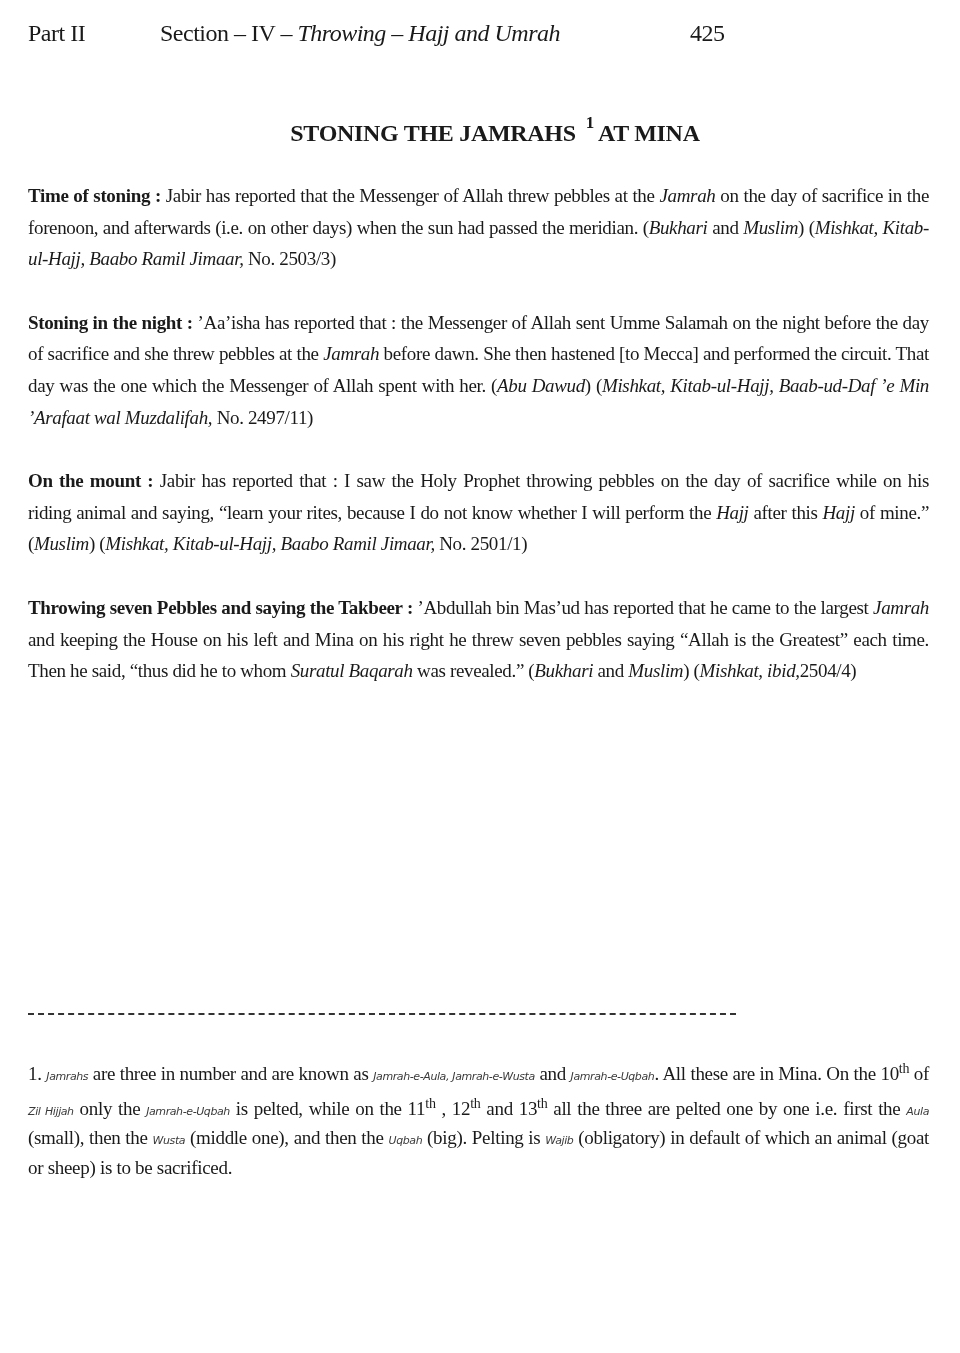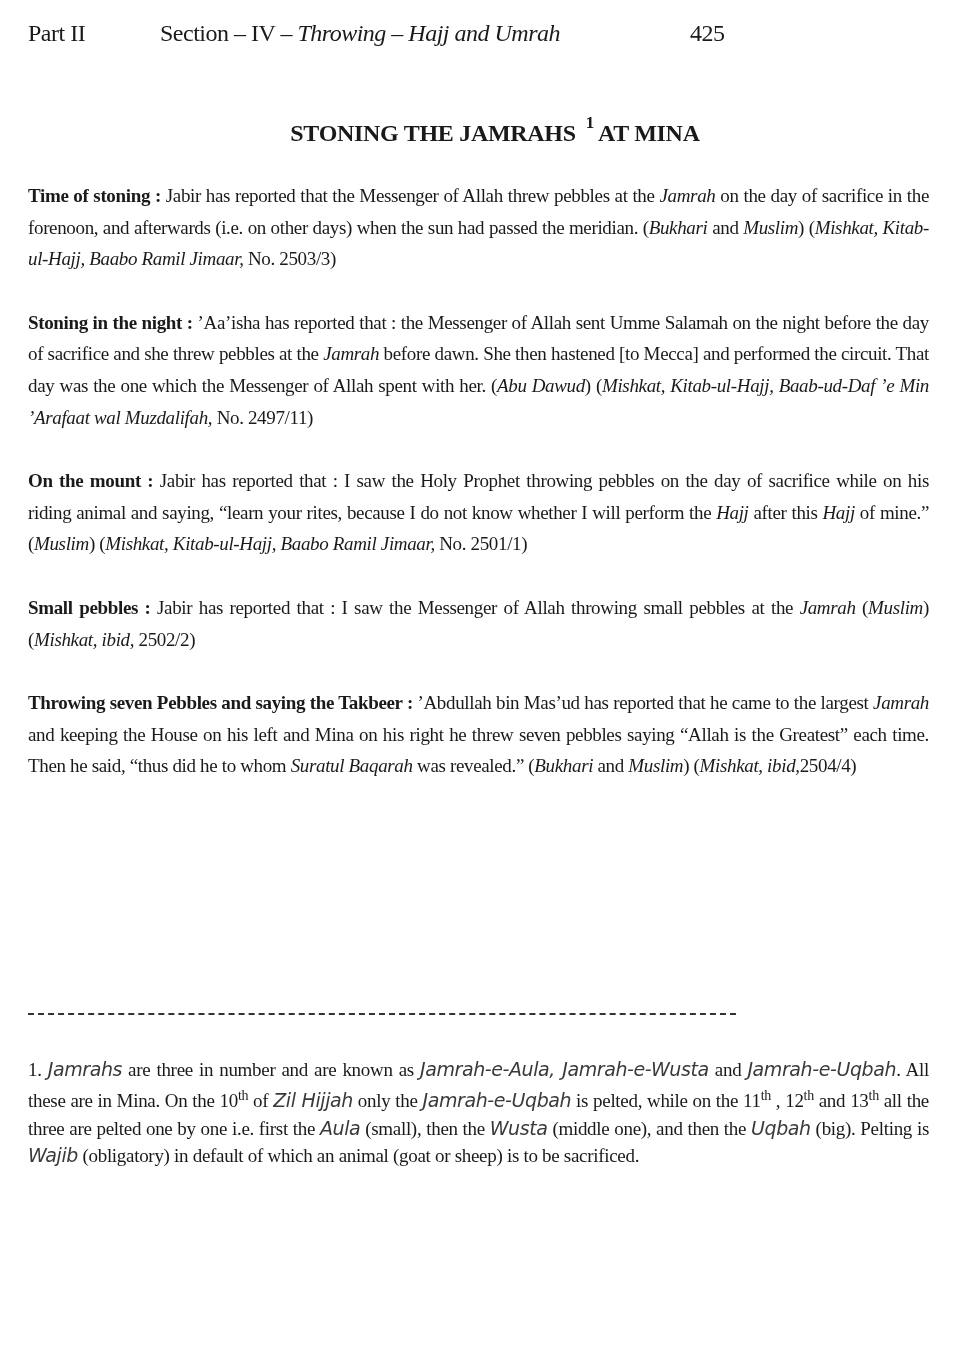--- a/index.html
+++ b/index.html
@@ -30,39 +30,38 @@
   .para .lead { font-weight: bold; }
   .para i { font-style: italic; }
   .rule {
     position: absolute; top: 1013px; left: 28px; width: 708px; height: 0;
     border-top: 2px dashed #333; 
   }
   .footnote {
     position: absolute; left: 28px; width: 901px; top: 1056px;
     font-size: 19px; line-height: 26.3px; text-align: justify; letter-spacing: -0.3px;
   }
-  .footnote .it { font-family: "DejaVu Sans", sans-serif; font-style: italic; font-size: 19px; color: #3a3a3a; letter-spacing: -0.4px; }
+  .footnote .it { font-family: "DejaVu Sans", sans-serif; font-style: italic; font-size: 11px; color: #3a3a3a; letter-spacing: -0.4px; }
   .footnote sup { font-size: 14px; }
 </style>
 </head>
 <body>
 
 <div class="header">
   <span class="part">Part II</span>
   <span class="section"><span>Section – IV – </span><i>Throwing – Hajj and Umrah</i></span>
   <span class="pagenum">425</span>
 </div>
 
 <div class="title">
   <span class="inner"><span>STONING THE JAMRAHS</span><sup>1</sup><span>AT MINA</span></span>
 </div>
 
 <div class="content" id="content">
     <p class="para"><span class="lead">Time of stoning :</span><span> Jabir has reported that the Messenger of Allah threw pebbles at the </span><i>Jamrah</i><span> on the day of sacrifice in the forenoon, and afterwards (i.e. on other days) when the sun had passed the meridian. (</span><i>Bukhari</i><span> and </span><i>Muslim</i><span>) (</span><i>Mishkat, Kitab-ul-Hajj, Baabo Ramil Jimaar,</i><span> No. 2503/3)</span></p>
     <p class="para"><span class="lead">Stoning in the night :</span><span> ’Aa’isha has reported that : the Messenger of Allah sent Umme Salamah on the night before the day of sacrifice and she threw pebbles at the </span><i>Jamrah</i><span> before dawn. She then hastened [to Mecca] and performed the circuit. That day was the one which the Messenger of Allah spent with her. (</span><i>Abu Dawud</i><span>) (</span><i>Mishkat, Kitab-ul-Hajj, Baab-ud-Daf ’e Min ’Arafaat wal Muzdalifah,</i><span> No. 2497/11)</span></p>
     <p class="para"><span class="lead">On the mount :</span><span> Jabir has reported that : I saw the Holy Prophet throwing pebbles on the day of sacrifice while on his riding animal and saying, “learn your rites, because I do not know whether I will perform the </span><i>Hajj</i><span> after this </span><i>Hajj</i><span> of mine.” (</span><i>Muslim</i><span>) (</span><i>Mishkat, Kitab-ul-Hajj, Baabo Ramil Jimaar,</i><span> No. 2501/1)</span></p>
-    <p class="para"><span class="lead">Small pebbles :</span><span> Jabir has reported that : I saw the Messenger of Allah throwing small pebbles at the </span><i>Jamrah</i><span> (</span><i>Muslim</i><span>) (</span><i>Mishkat, ibid,</i><span> 2502/2)</span></p>
     <p class="para"><span class="lead">Throwing seven Pebbles and saying the Takbeer :</span><span> ’Abdullah bin Mas’ud has reported that he came to the largest </span><i>Jamrah</i><span> and keeping the House on his left and Mina on his right he threw seven pebbles saying “Allah is the Greatest” each time. Then he said, “thus did he to whom </span><i>Suratul Baqarah</i><span> was revealed.” (</span><i>Bukhari</i><span> and </span><i>Muslim</i><span>) (</span><i>Mishkat, ibid,</i><span>2504/4)</span></p>
   </div>
 
 <div class="rule"></div>
 
 <div class="footnote" id="footnote"><span>1.</span><span> </span><i class="it">Jamrahs</i><span> are three in number and are known as </span><i class="it">Jamrah-e-Aula, Jamrah-e-Wusta</i><span> and </span><i class="it">Jamrah-e-Uqbah</i><span>. All these are in Mina. On the 10</span><sup>th</sup><span> of </span><i class="it">Zil Hijjah</i><span> only the </span><i class="it">Jamrah-e-Uqbah</i><span> is pelted, while on the 11</span><sup>th</sup><span> , 12</span><sup>th</sup><span> and 13</span><sup>th</sup><span> all the three are pelted one by one i.e. first the </span><i class="it">Aula</i><span> (small), then the </span><i class="it">Wusta</i><span> (middle one), and then the </span><i class="it">Uqbah</i><span> (big). Pelting is </span><i class="it">Wajib</i><span> (obligatory) in default of which an animal (goat or sheep) is to be sacrificed.</span></div>
 
 </body></html>

